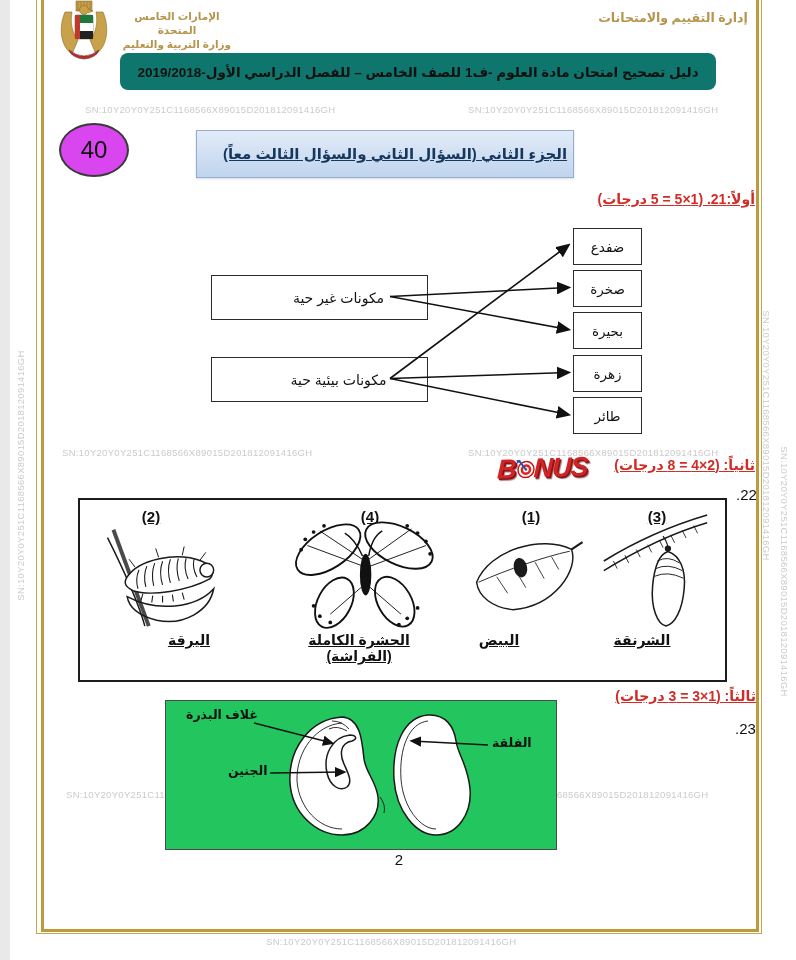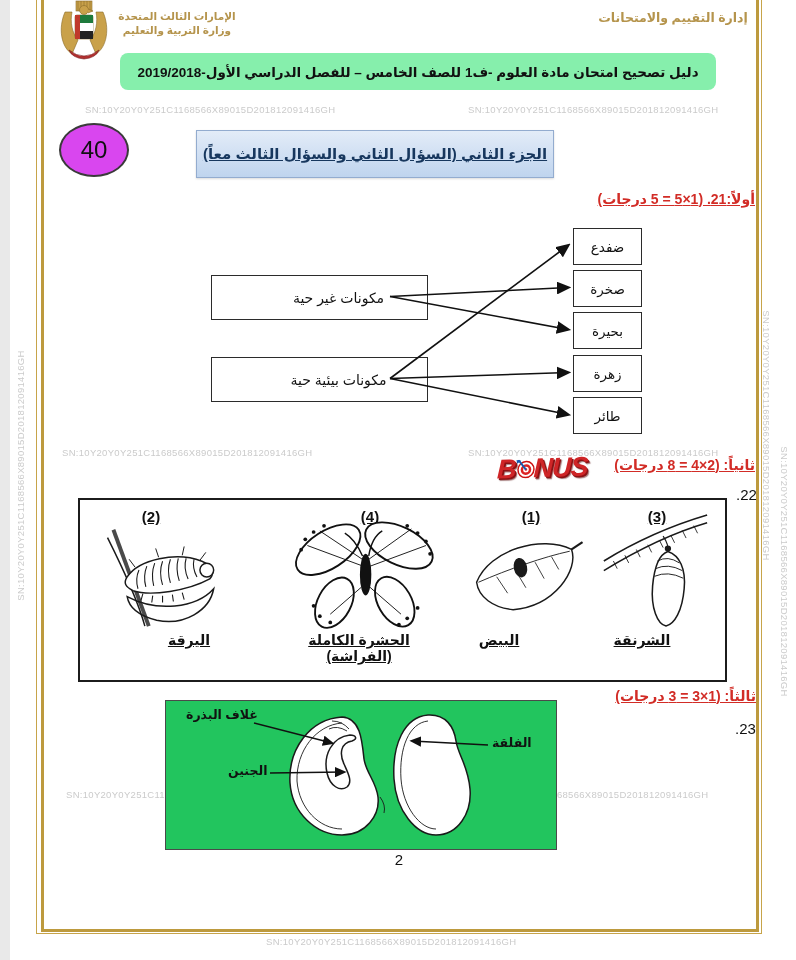--- a/index.html
+++ b/index.html
@@ -10,29 +10,29 @@
   
   .scan-strip{left:0;top:0;width:10px;height:960px;background:#e9e9e9;}
 
   
   .frame-outer{left:36px;top:-15px;width:724px;height:947px;border:1.5px solid #c7a44a;}
   .frame-inner{left:41px;top:-15px;width:712px;height:941px;border:3px solid #bd9a3e;}
 
   
   .ministry-text{left:114px;top:9px;width:126px;color:#b5944c;font-weight:bold;font-size:10.5px;line-height:14px;text-align:center;direction:rtl;}
   .dept-text{left:596px;top:10px;width:154px;color:#b5944c;font-weight:bold;font-size:12.5px;text-align:center;direction:rtl;}
-  .title-bar{left:120px;top:53px;width:596px;height:37px;background:#86efac;border-radius:8px;display:flex;align-items:center;justify-content:center;font-weight:bold;font-size:13.5px;color:#111;direction:rtl;}
+  .title-bar{left:120px;top:53px;width:596px;height:37px;background:#0f766e;border-radius:8px;display:flex;align-items:center;justify-content:center;font-weight:bold;font-size:13.5px;color:#111;direction:rtl;}
 
   
   .wm{color:#cbcbcb;font-size:9.5px;letter-spacing:.3px;white-space:nowrap;z-index:0;}
   .wm-vert{width:300px;text-align:center;}
 
   .total-circle{left:59px;top:123px;width:66px;height:50px;border:2px solid #3a3a3a;border-radius:50%;display:flex;align-items:center;justify-content:center;font-size:24px;color:#111;background:#d946ef;}
 
-  .bluebox{background:linear-gradient(#e3ecf8,#bfd4ee);border:1px solid #93accf;color:#17375e;font-weight:bold;text-decoration:underline;display:flex;align-items:center;justify-content:center;direction:rtl;box-shadow:0 1px 2px rgba(0,0,0,.15);}
+  .bluebox{background:linear-gradient(#e3ecf8,#bfd4ee);border:1px solid #93accf;color:#17375e;font-weight:bold;text-decoration:underline;display:flex;align-items:center;justify-content:center;direction:rtl;box-shadow:0 1px 2px rgba(0,0,0,.15);padding-left:20px;}
   .part-box{left:196px;top:130px;width:356px;height:46px;font-size:15px;}
   .q2-box{left:597px;top:140px;width:157px;height:36px;font-size:15px;}
 
   .red-head{color:#d22c26;font-weight:bold;font-size:14px;text-decoration:underline;direction:rtl;text-align:right;white-space:nowrap;z-index:2;}
   .qnum{font-size:15px;color:#111;direction:ltr;z-index:2;}
 
   
   .mbox{border:1.5px solid #2b2b2b;background:#fff;display:flex;align-items:center;justify-content:center;direction:rtl;color:#111;}
   .mbox-left{width:177px;height:43px;font-size:14px;padding-left:38px;}
   .mbox-right{left:573px;width:67px;height:35px;font-size:13.5px;}
@@ -89,21 +89,21 @@
       </g>
       <rect x="20" y="15" width="18" height="24" rx="2" fill="#fff" stroke="#8a6b2a" stroke-width=".6"></rect>
       <rect x="20" y="15" width="5" height="24" fill="#c0392b"></rect>
       <rect x="25" y="15" width="13" height="8" fill="#1e7a3c"></rect>
       <rect x="25" y="23" width="13" height="8" fill="#ffffff"></rect>
       <rect x="25" y="31" width="13" height="8" fill="#222222"></rect>
       <path d="M14,50 Q29,62 44,50 Q41,58 29,59 Q17,58 14,50 Z" fill="#b03030" stroke="#7a1c1c" stroke-width=".6"></path>
     </svg>
   </div>
   <div class="abs ministry-text">
-    <div>الإمارات الثالث المتحدة</div>
+    <div>الإمارات الخامس المتحدة</div>
     <div>وزارة التربية والتعليم</div>
   </div>
   <div class="abs dept-text">إدارة التقييم والامتحانات</div>
 
   <div class="abs title-bar">دليل تصحيح امتحان مادة العلوم -ف1   للصف الخامس – للفصل الدراسي الأول-2019/2018</div>
 
   <div class="abs total-circle">40</div>
 
   <div class="abs bluebox part-box">الجزء الثاني (السؤال الثاني والسؤال الثالث معاً)</div>
 

